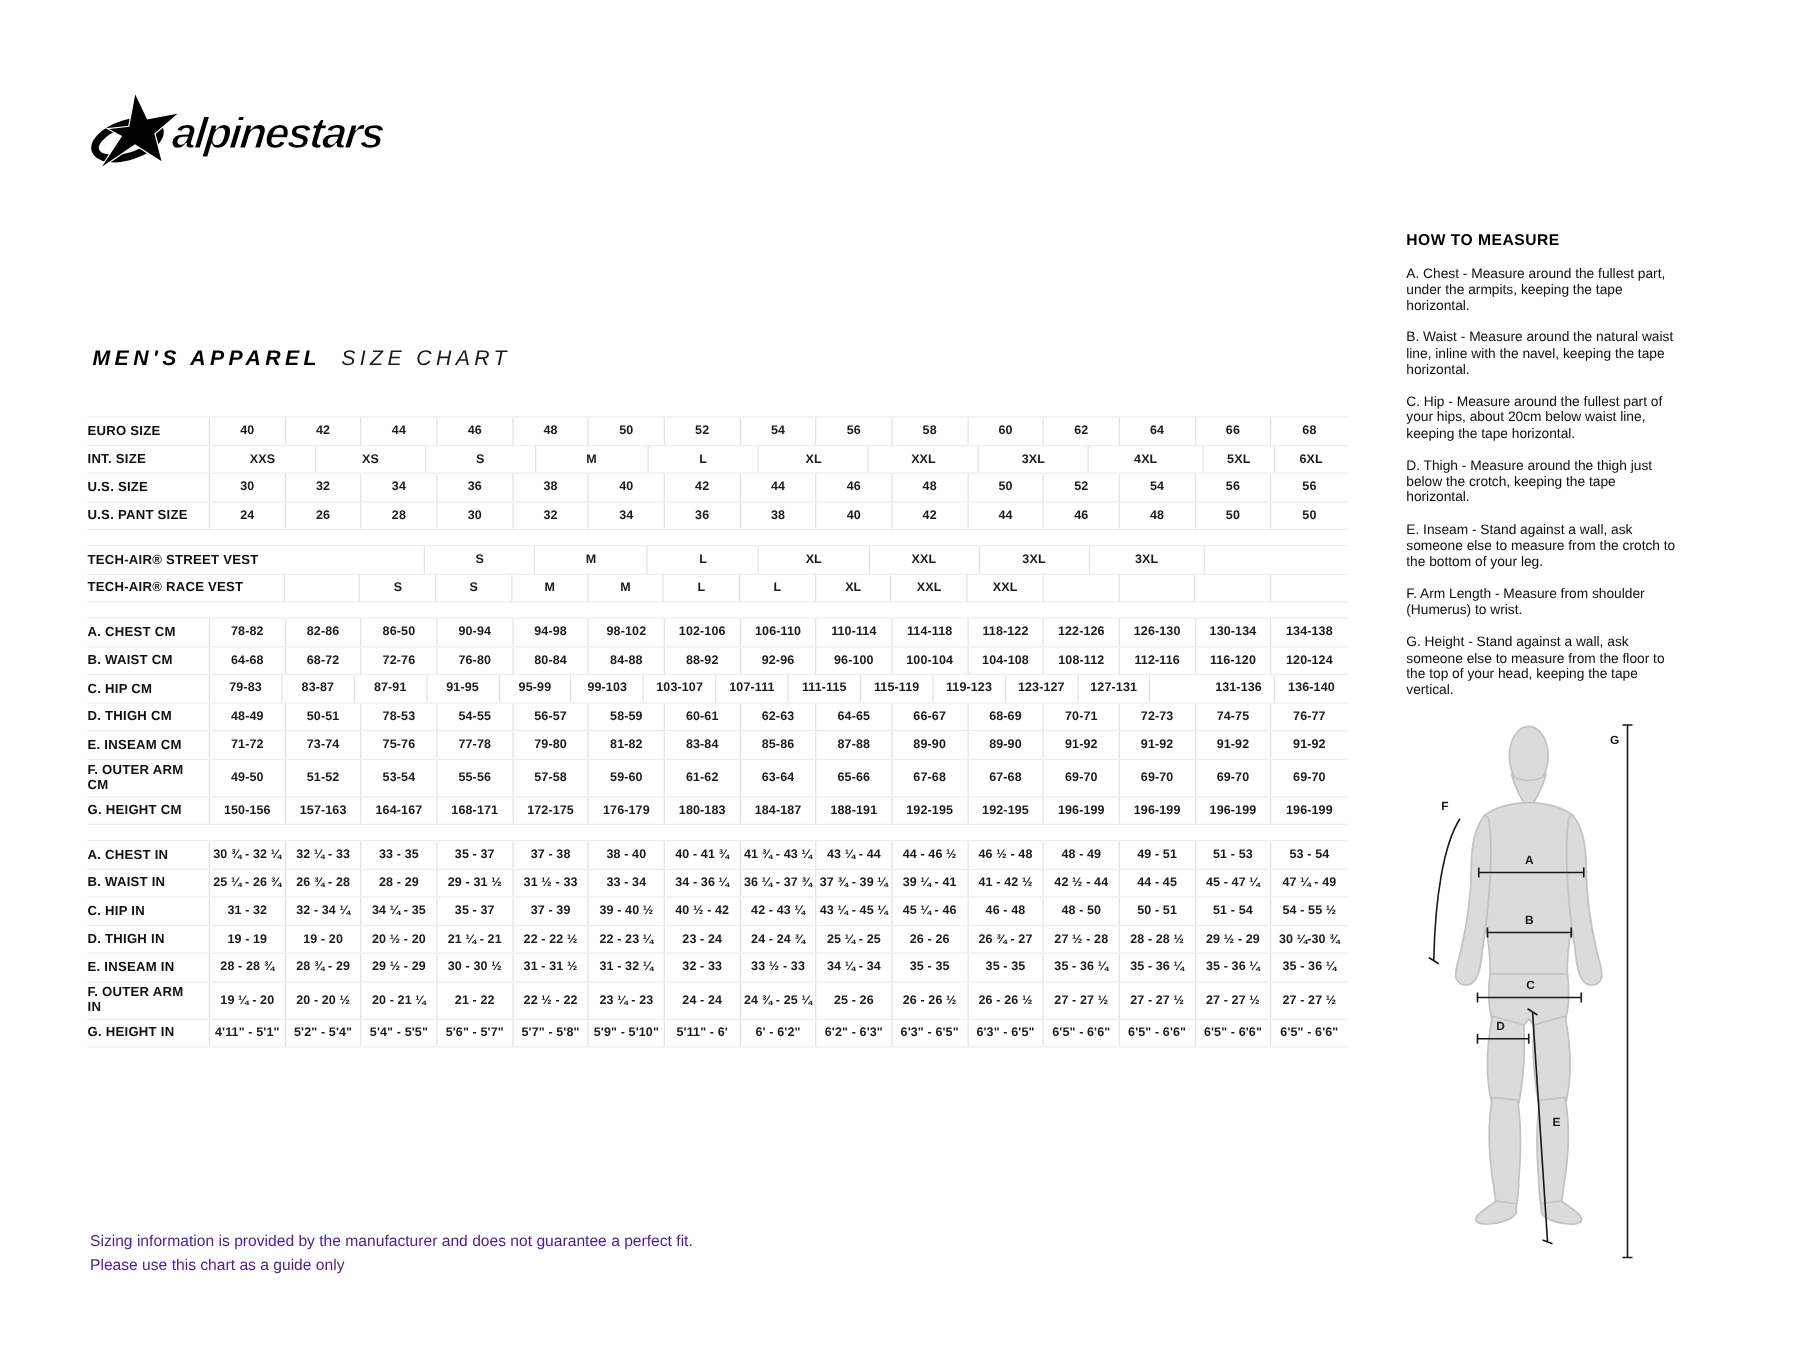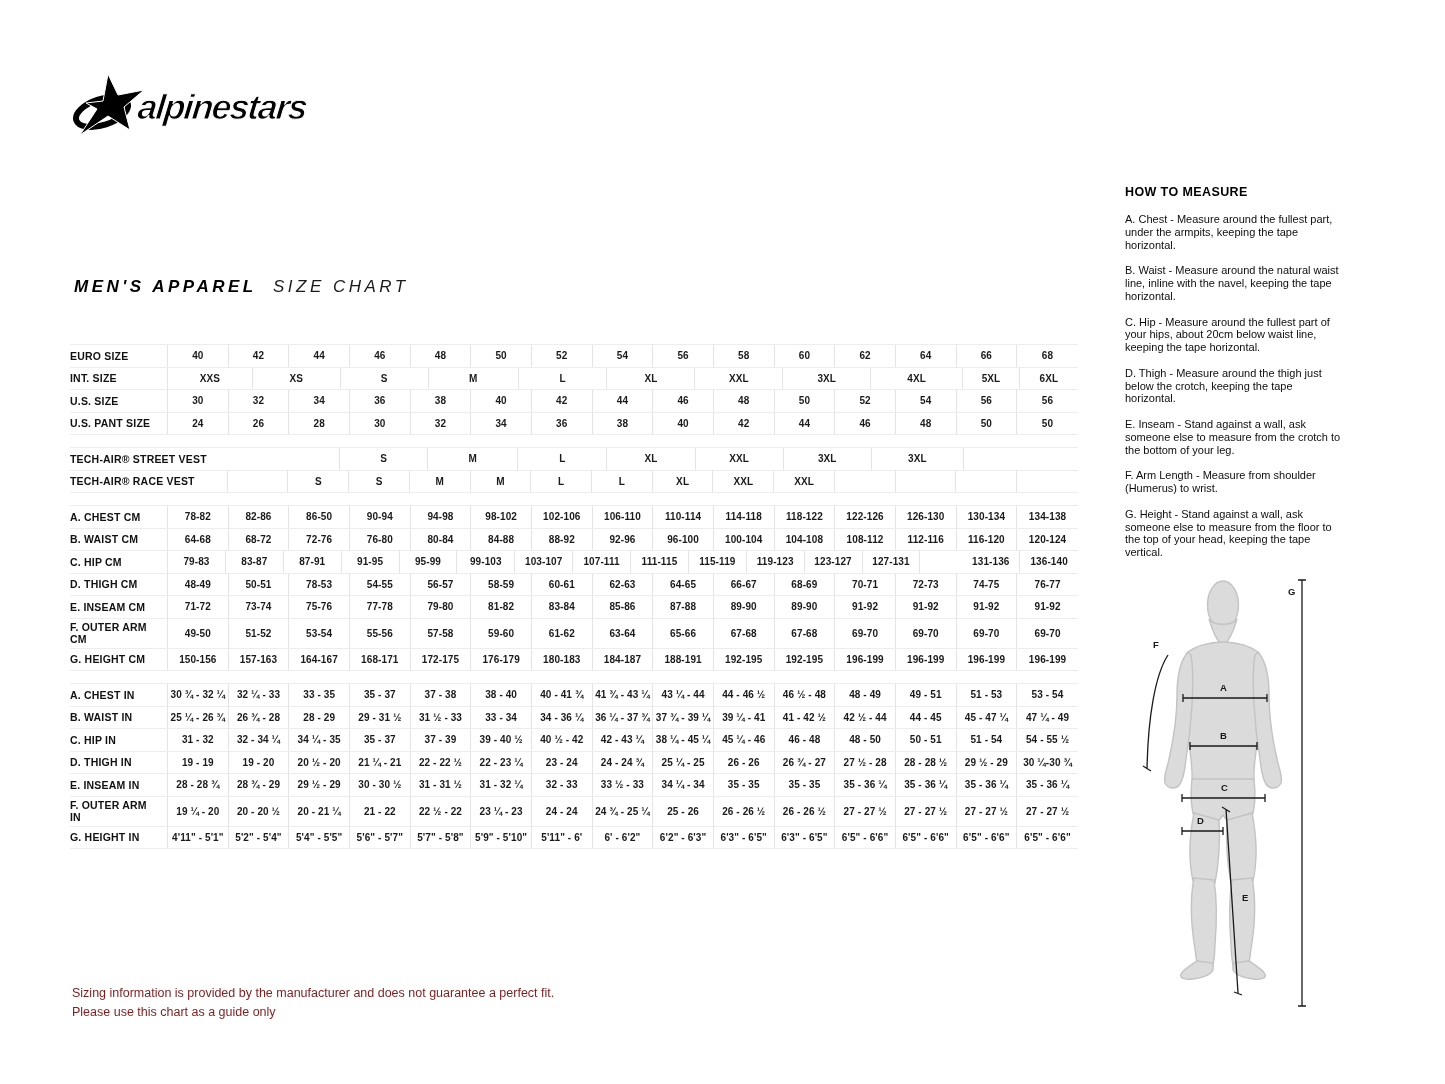--- a/index.html
+++ b/index.html
@@ -13,21 +13,21 @@
   .logo-word{
     font-weight:900;font-style:italic;font-size:35px;letter-spacing:-1.5px;
     color:#000;-webkit-text-stroke:1px #fff;transform:skewX(-6deg);
     margin-left:-6px;line-height:1;
   }
   
   .title{position:absolute;left:74px;top:277px;font-size:17px;font-style:italic;letter-spacing:3.5px;white-space:nowrap;}
   .title .t-bold{font-weight:700;color:#000;}
   .title .t-light{font-weight:400;color:#1a1a1a;margin-left:8px;}
   
-  .size-table{position:absolute;left:70px;top:344px;width:1008px;}
+  .size-table{position:absolute;left:70px;top:333px;width:1008px;}
   .block{border-top:1px solid #ededed;margin-bottom:12px;}
   .trow{display:flex;height:22.5px;border-bottom:1px solid #ededed;box-sizing:border-box;align-items:stretch;}
   .trow.tall{height:30px;}
   .row-label{
     flex:0 0 97px;width:97px;display:flex;align-items:center;
     font-weight:700;font-size:10.5px;letter-spacing:0.2px;white-space:pre;
     border-right:1px solid #e4e4e4;line-height:1.15;z-index:2;
   }
   .trow.techair .row-label{border-right:none;}
   .cells{flex:1 1 auto;display:flex;min-width:0;}
@@ -38,21 +38,21 @@
   }
   .cell:last-child{border-right:none;}
   
   .measure-panel{position:absolute;left:1125px;top:185px;width:220px;}
   .measure-heading{font-weight:700;font-size:12.5px;letter-spacing:0.4px;margin-bottom:14px;color:#000;}
   .measure-panel p{font-size:11px;line-height:1.16;margin:0 0 13px 0;color:#0d0d0d;}
   
   .figure{position:absolute;left:1135px;top:563px;width:185px;height:476px;}
   .figure svg{display:block;}
   
-  .footer{position:absolute;left:72px;top:984px;font-size:12.5px;line-height:1.55;color:#7f1d1d;}
+  .footer{position:absolute;left:72px;top:984px;font-size:12.5px;line-height:1.55;color:#4c1d95;}
 </style>
 </head>
 <body>
 
 <div class="logo">
   <svg class="logo-star" width="72" height="64" viewBox="0 0 72 64">
     <ellipse cx="30" cy="38" rx="27" ry="13" transform="rotate(-18 30 38)" fill="none" stroke="#000" stroke-width="6"></ellipse>
     <path d="M36,0 L46,21 L72,16 L52,33 L58,56 L36,42 L8,61 L25,35 L14,29 L31,27 Z" fill="#000" stroke="#fff" stroke-width="1"></path>
   </svg>
   <span class="logo-word">alpinestars</span>
@@ -366,21 +366,21 @@
         <div class="row-label">C. HIP IN</div>
         <div class="cells">
           <div class="cell" style="width: 6.66667%;">31 - 32</div>
           <div class="cell" style="width: 6.66667%;">32 - 34 ¼</div>
           <div class="cell" style="width: 6.66667%;">34 ¼ - 35</div>
           <div class="cell" style="width: 6.66667%;">35 - 37</div>
           <div class="cell" style="width: 6.66667%;">37 - 39</div>
           <div class="cell" style="width: 6.66667%;">39 - 40 ½</div>
           <div class="cell" style="width: 6.66667%;">40 ½ - 42</div>
           <div class="cell" style="width: 6.66667%;">42 - 43 ¼</div>
-          <div class="cell" style="width: 6.66667%;">38 ¼ - 45 ¼</div>
+          <div class="cell" style="width: 6.66667%;">43 ¼ - 45 ¼</div>
           <div class="cell" style="width: 6.66667%;">45 ¼ - 46</div>
           <div class="cell" style="width: 6.66667%;">46 - 48</div>
           <div class="cell" style="width: 6.66667%;">48 - 50</div>
           <div class="cell" style="width: 6.66667%;">50 - 51</div>
           <div class="cell" style="width: 6.66667%;">51 - 54</div>
           <div class="cell" style="width: 6.66667%;">54 - 55 ½</div>
         </div>
       </div>
       <div class="trow">
         <div class="row-label">D. THIGH IN</div>

